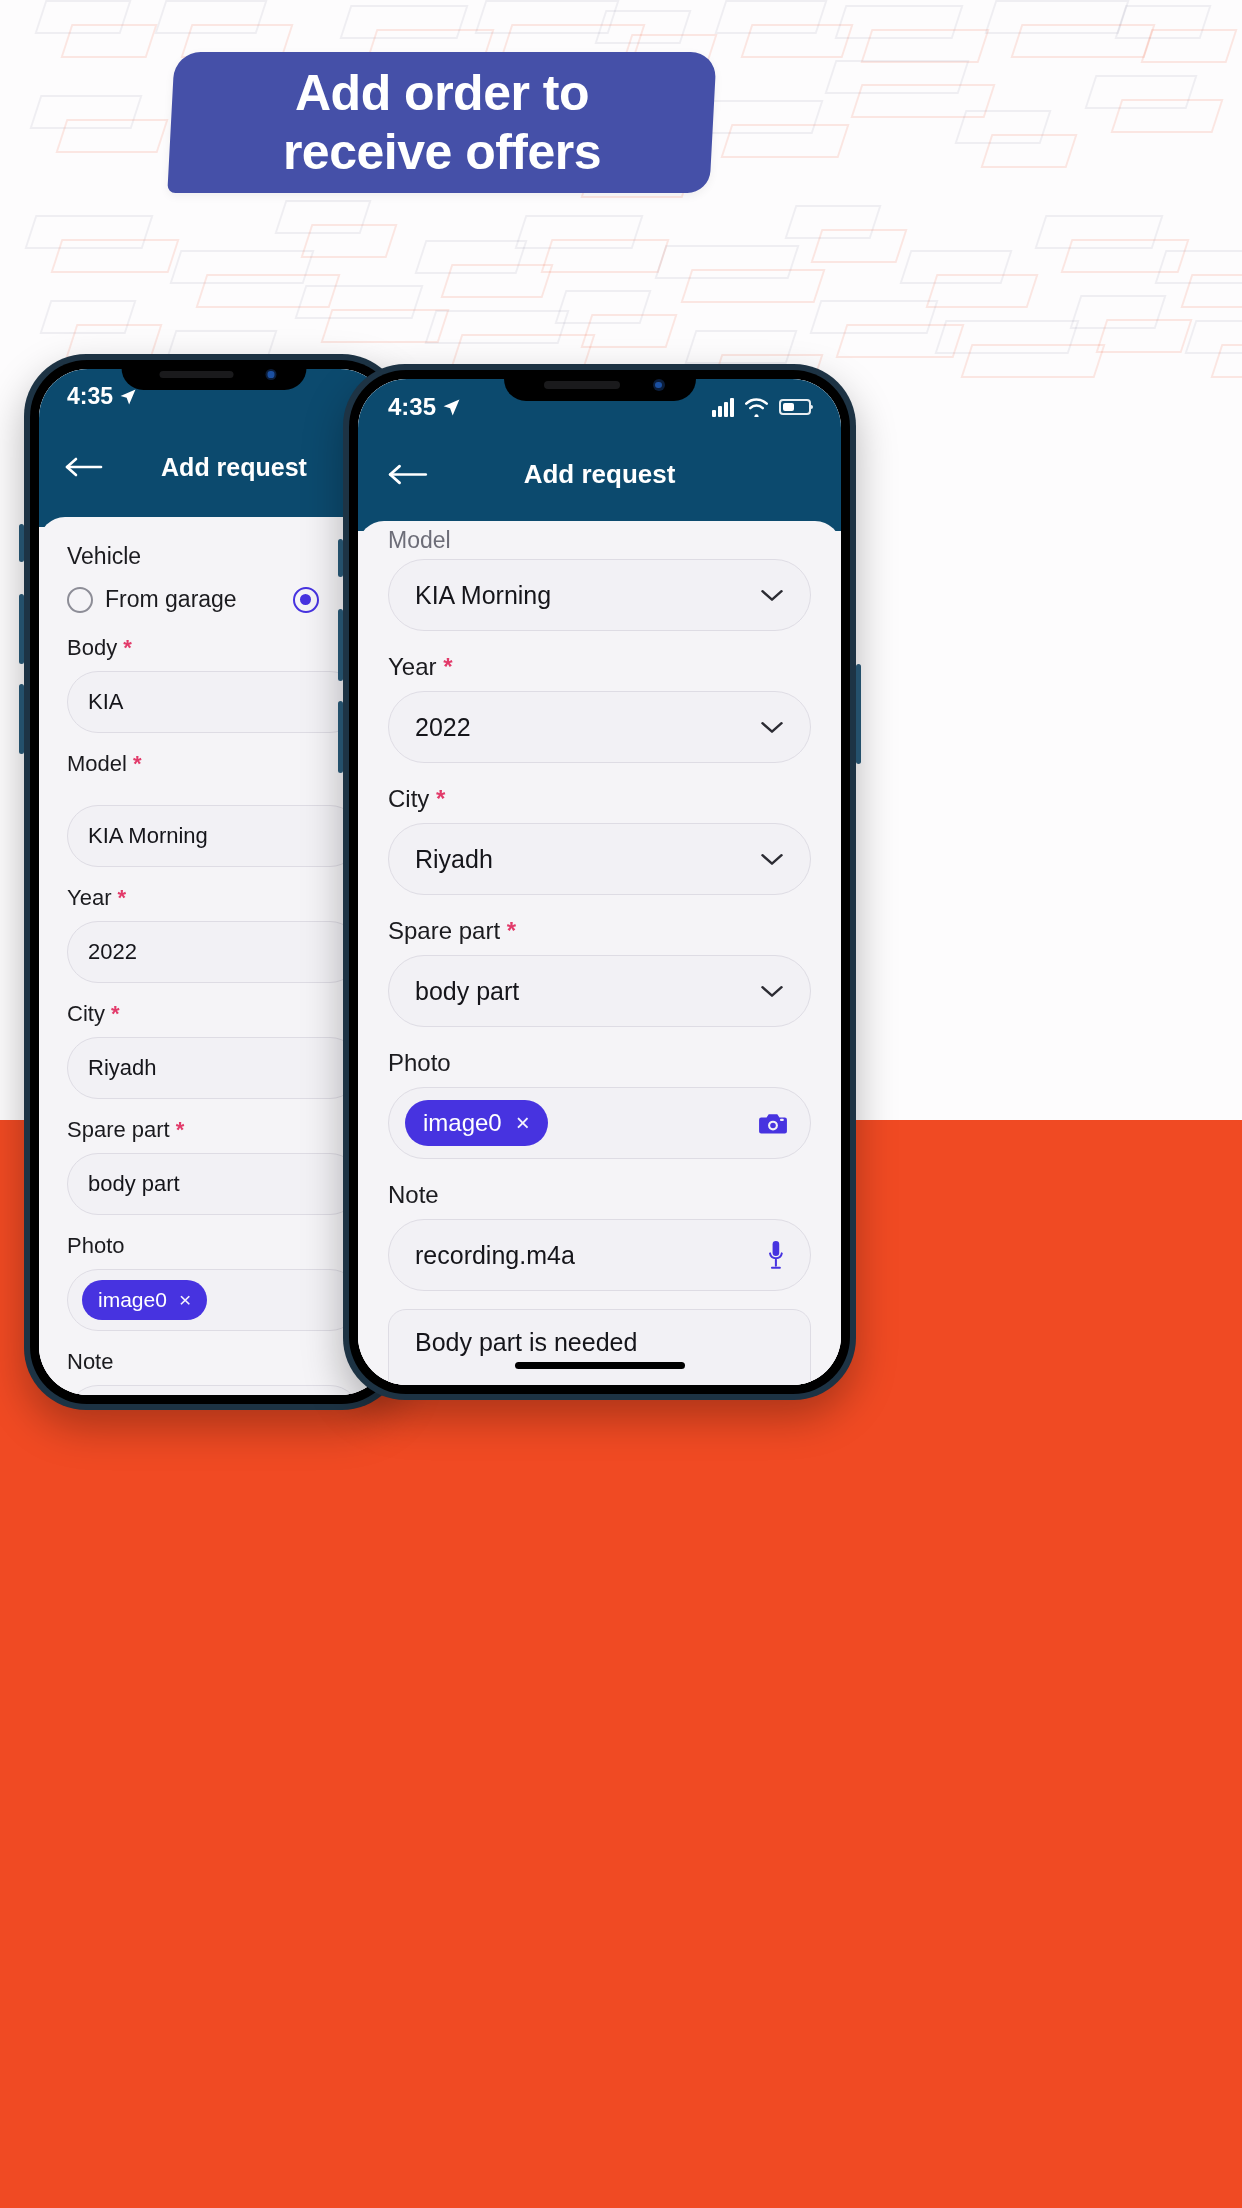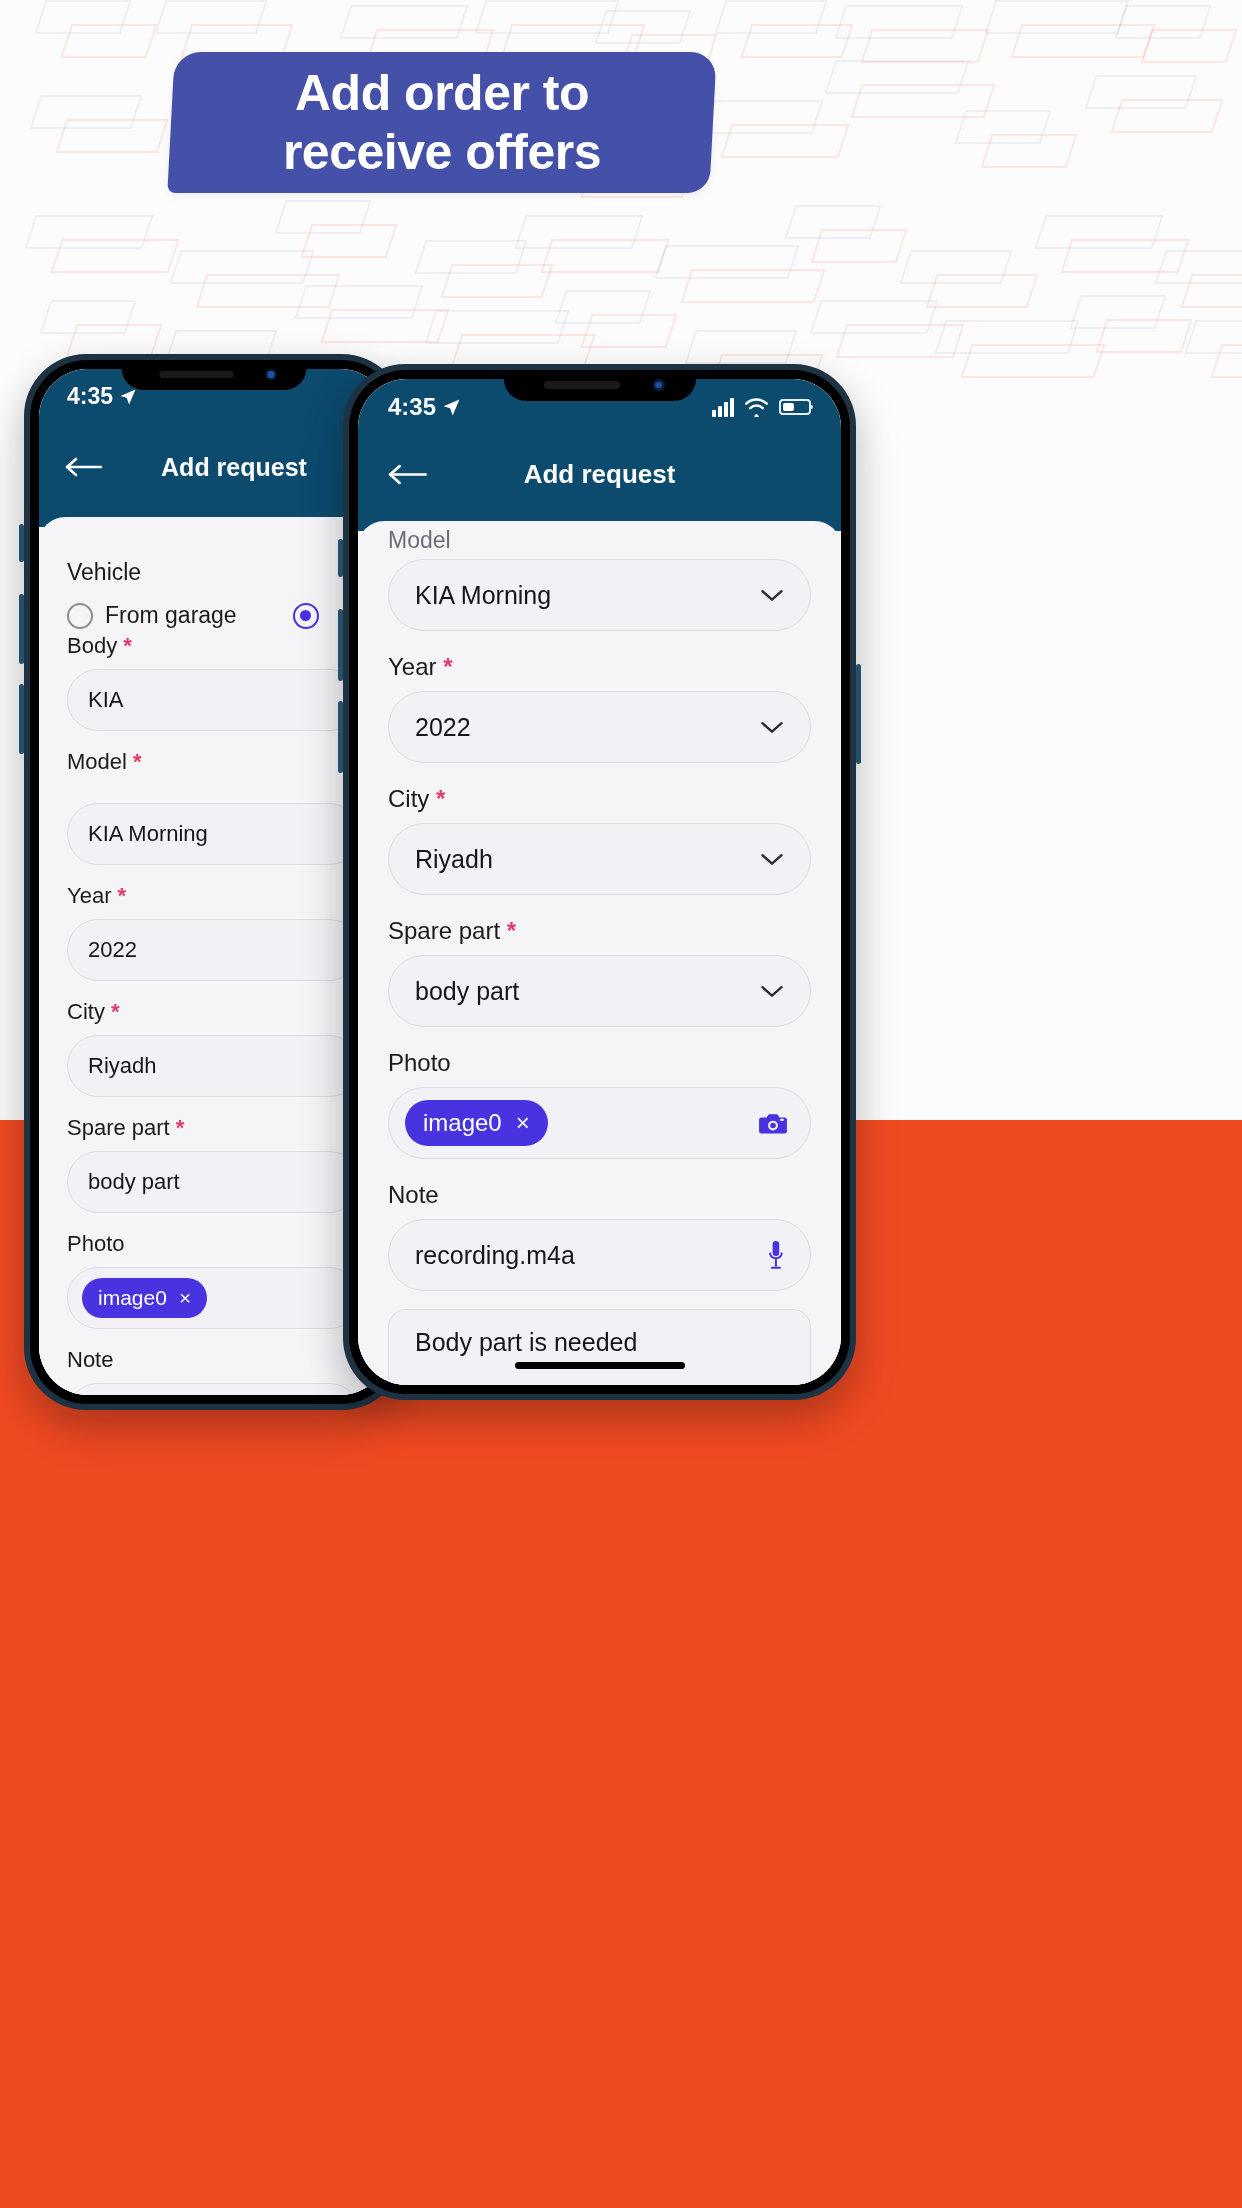--- a/index.html
+++ b/index.html
@@ -282,21 +282,21 @@
             <div class="navrow" style="height:70px; margin-top:22px;">
               <svg class="back-arrow" style="left:26px;" width="40" height="22" viewBox="0 0 40 22">
                 <path d="M2 11 H36" stroke="#fff" stroke-width="2.6" stroke-linecap="round" fill="none"></path>
                 <path d="M11 3 L2 11 L11 19" stroke="#fff" stroke-width="2.6" stroke-linecap="round" stroke-linejoin="round" fill="none"></path>
               </svg>
               <div class="navtitle" style="font-size:25px; padding-left:40px;">Add request</div>
             </div>
           </div>
 
           <div class="sheet" style="top:148px; bottom:0;">
-            <div class="form" style="top:0; padding:42px 28px 0 28px;" id="left-form"><div class="flabel" style="font-size:23px; margin-bottom:16px;">Vehicle</div><div class="radio-row" style="margin-bottom:4px; gap:56px;">
+            <div class="form" style="top:0; padding:26px 28px 0 28px;" id="left-form"><div class="flabel" style="font-size:23px; margin-bottom:16px;">Vehicle</div><div class="radio-row" style="margin-bottom:22px; gap:56px;">
                   <label class="radio" style="gap:12px;">
             <span class="dot" style="width:26px;height:26px;"></span>
             <span style="font-size:23px; color:#1b1b1f; white-space:nowrap;">From garage</span>
           </label>
                   <label class="radio" style="gap:12px;">
             <span class="dot on" style="width:26px;height:26px;"></span>
 
           </label>
                 </div><div class="flabel" style="font-size:22px; margin-bottom:10px;"><span>Body</span> <span class="req">*</span></div><div class="field" style="height:62px; padding:0 20px; margin-bottom:18px;">
               <span class="val" style="font-size:22px;">KIA</span>

